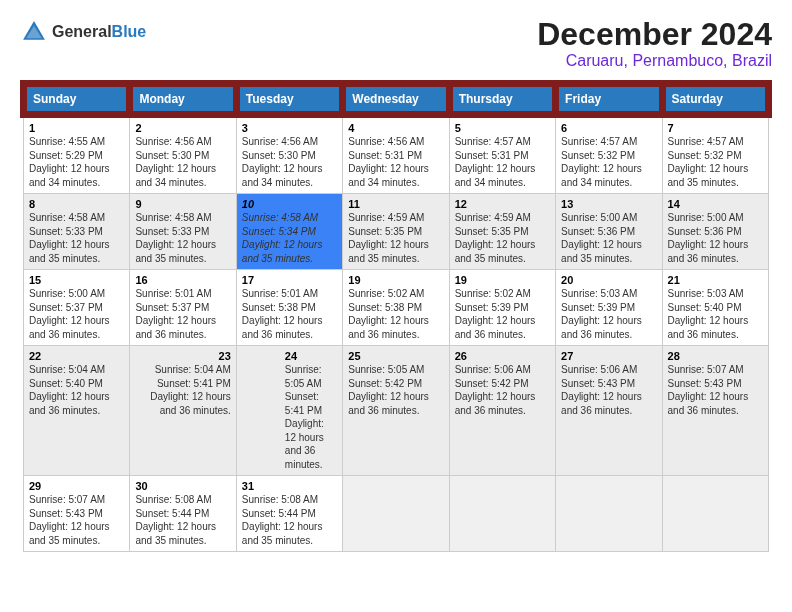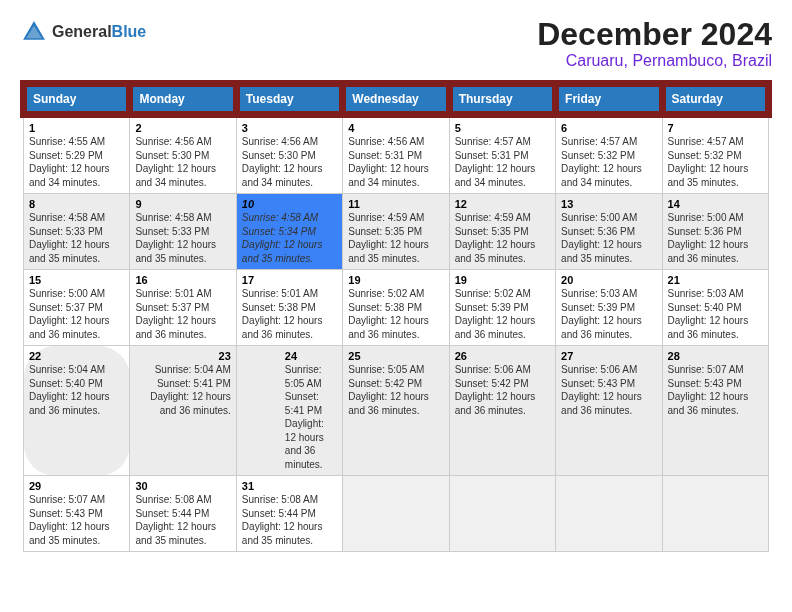--- a/index.html
+++ b/index.html
@@ -212,21 +212,21 @@
           <td>
             <span class="day-num">20</span>
             <div class="day-info">Sunrise: 5:03 AM<br>Sunset: 5:39 PM<br>Daylight: 12 hours and 36 minutes.</div>
           </td>
           <td>
             <span class="day-num">21</span>
             <div class="day-info">Sunrise: 5:03 AM<br>Sunset: 5:40 PM<br>Daylight: 12 hours and 36 minutes.</div>
           </td>
         </tr>
         <tr style="background: rgb(236, 236, 236);">
-          <td style="background: rgb(236, 236, 236); border-radius: 32px;">
+          <td style="background: rgb(236, 236, 236);">
             <span class="day-num">22</span>
             <div class="day-info">Sunrise: 5:04 AM<br>Sunset: 5:40 PM<br>Daylight: 12 hours and 36 minutes.</div>
           </td>
           <td style="background: rgb(236, 236, 236); text-align: right;">
             <span class="day-num">23</span>
             <div class="day-info">Sunrise: 5:04 AM<br>Sunset: 5:41 PM<br>Daylight: 12 hours and 36 minutes.</div>
           </td>
           <td style="background: rgb(236, 236, 236); padding-left: 48px;">
             <span class="day-num">24</span>
             <div class="day-info">Sunrise: 5:05 AM<br>Sunset: 5:41 PM<br>Daylight: 12 hours and 36 minutes.</div>

